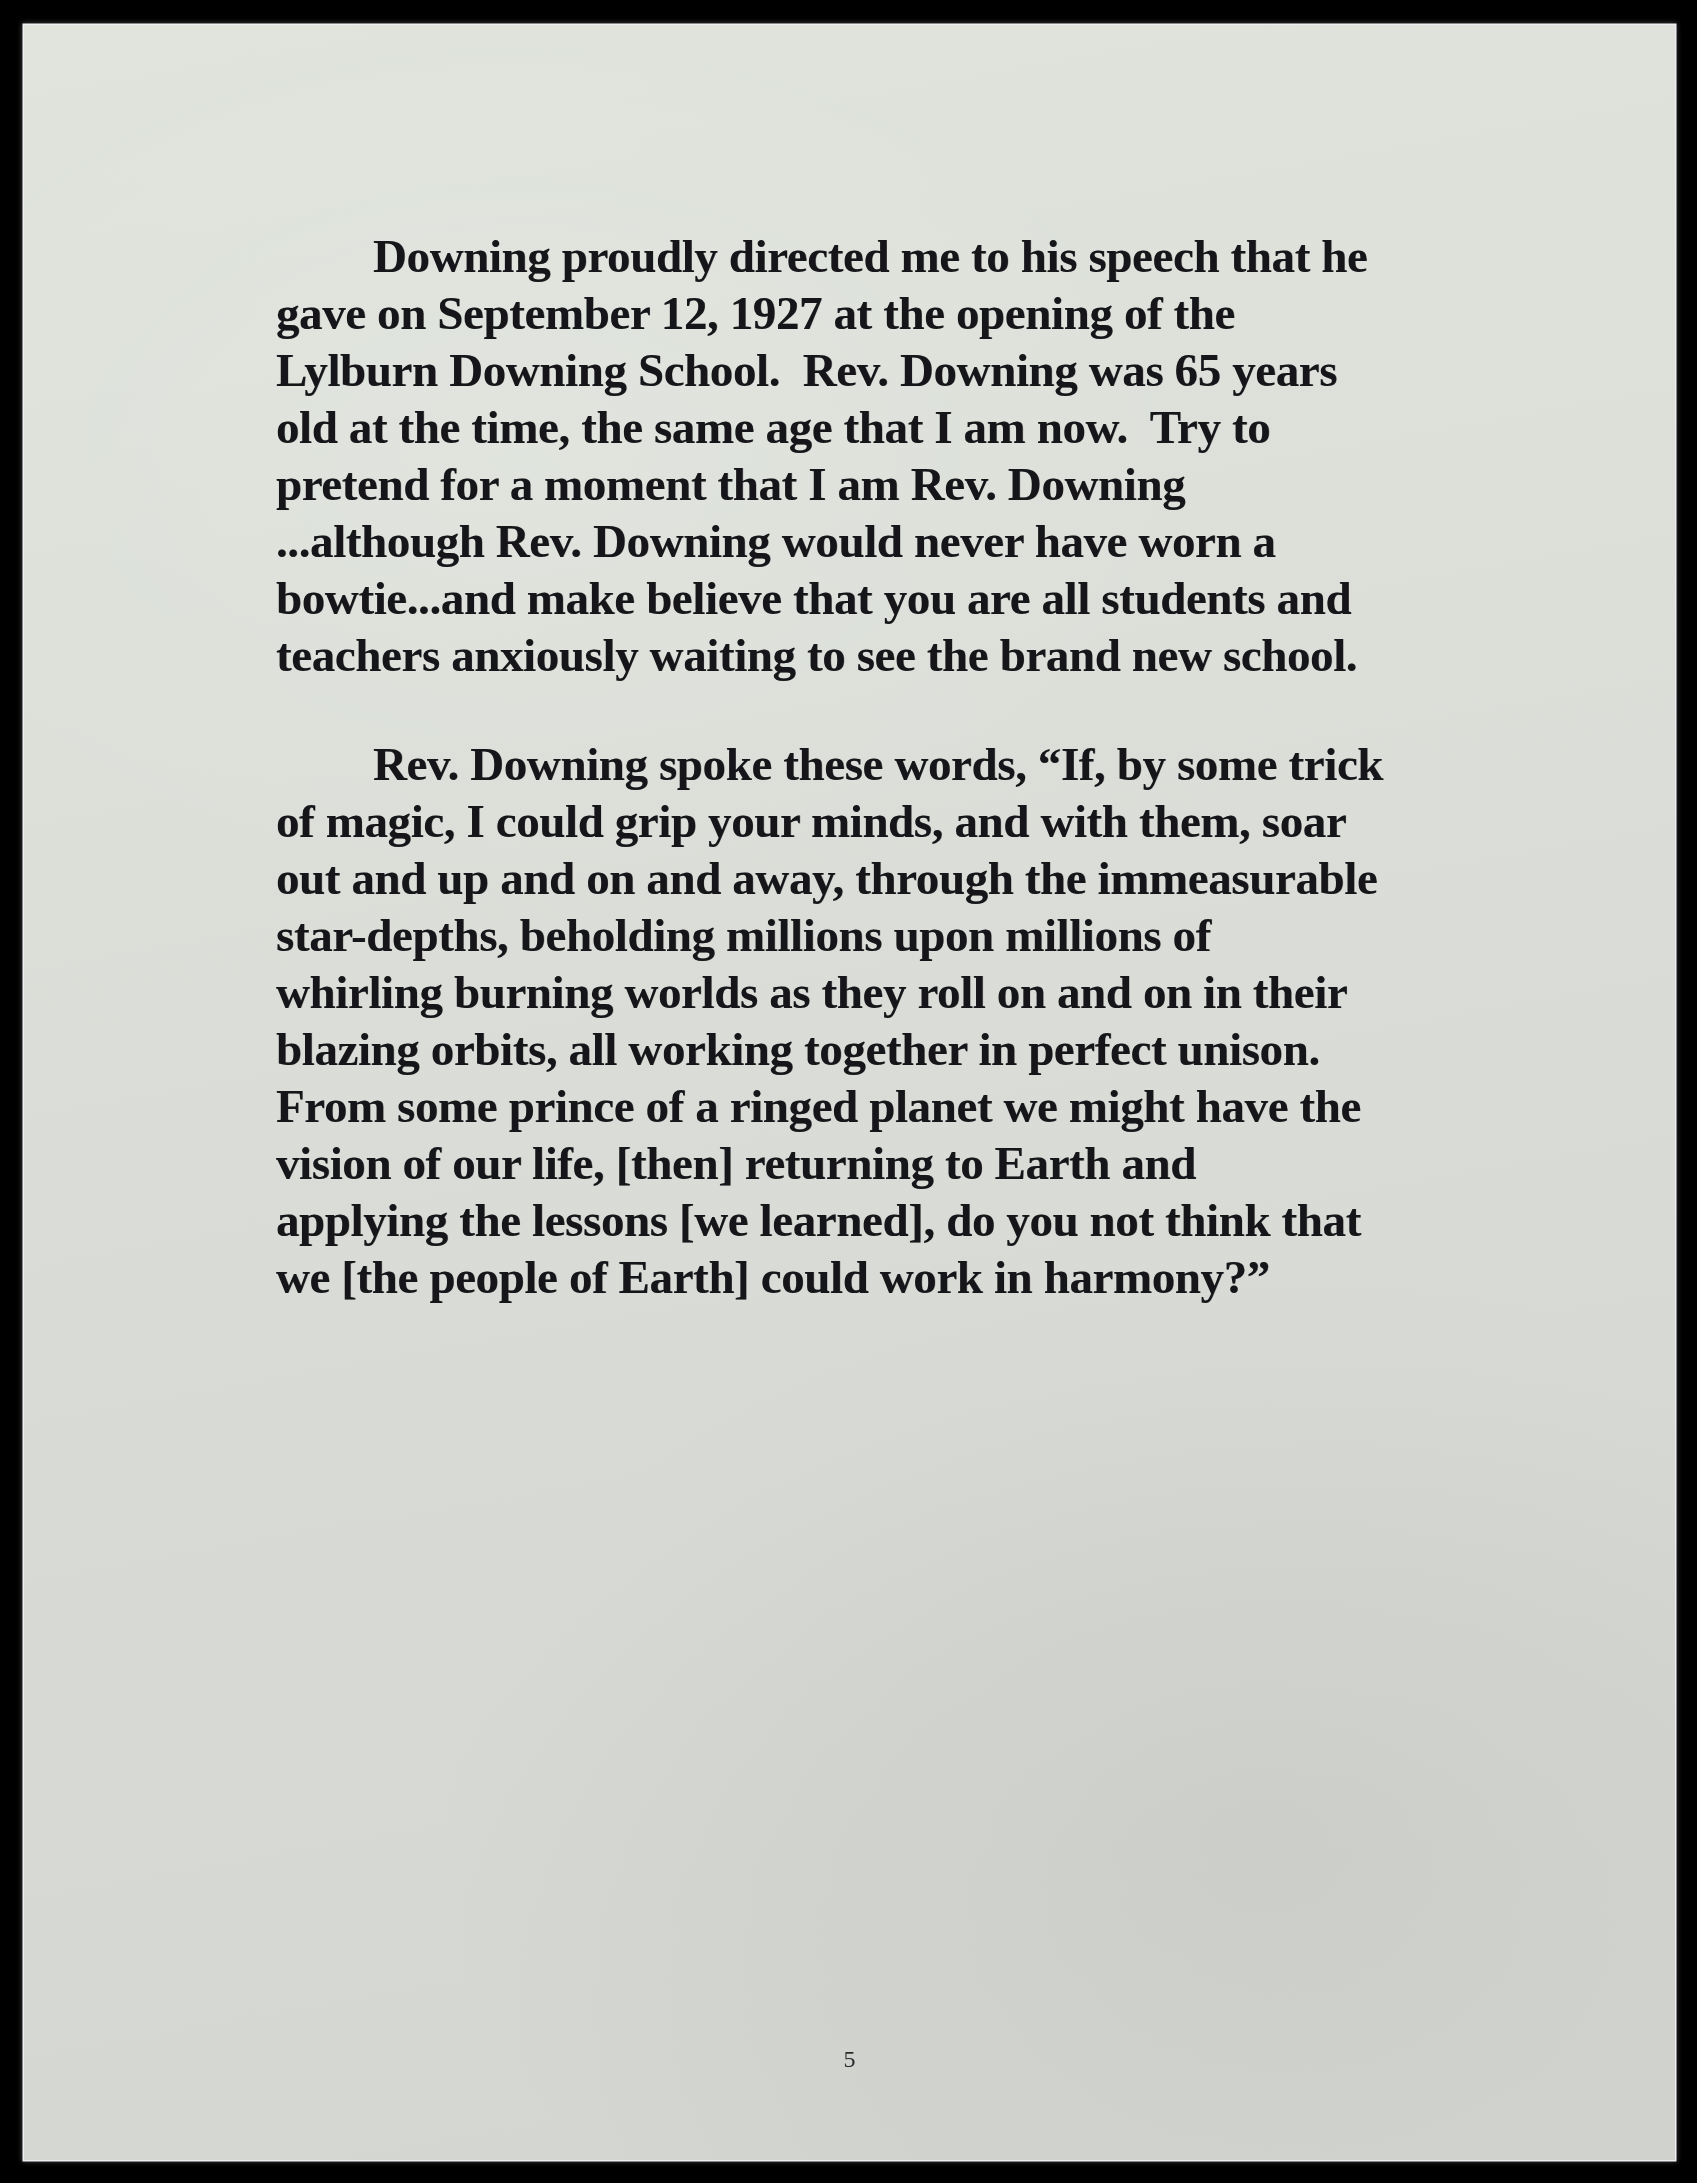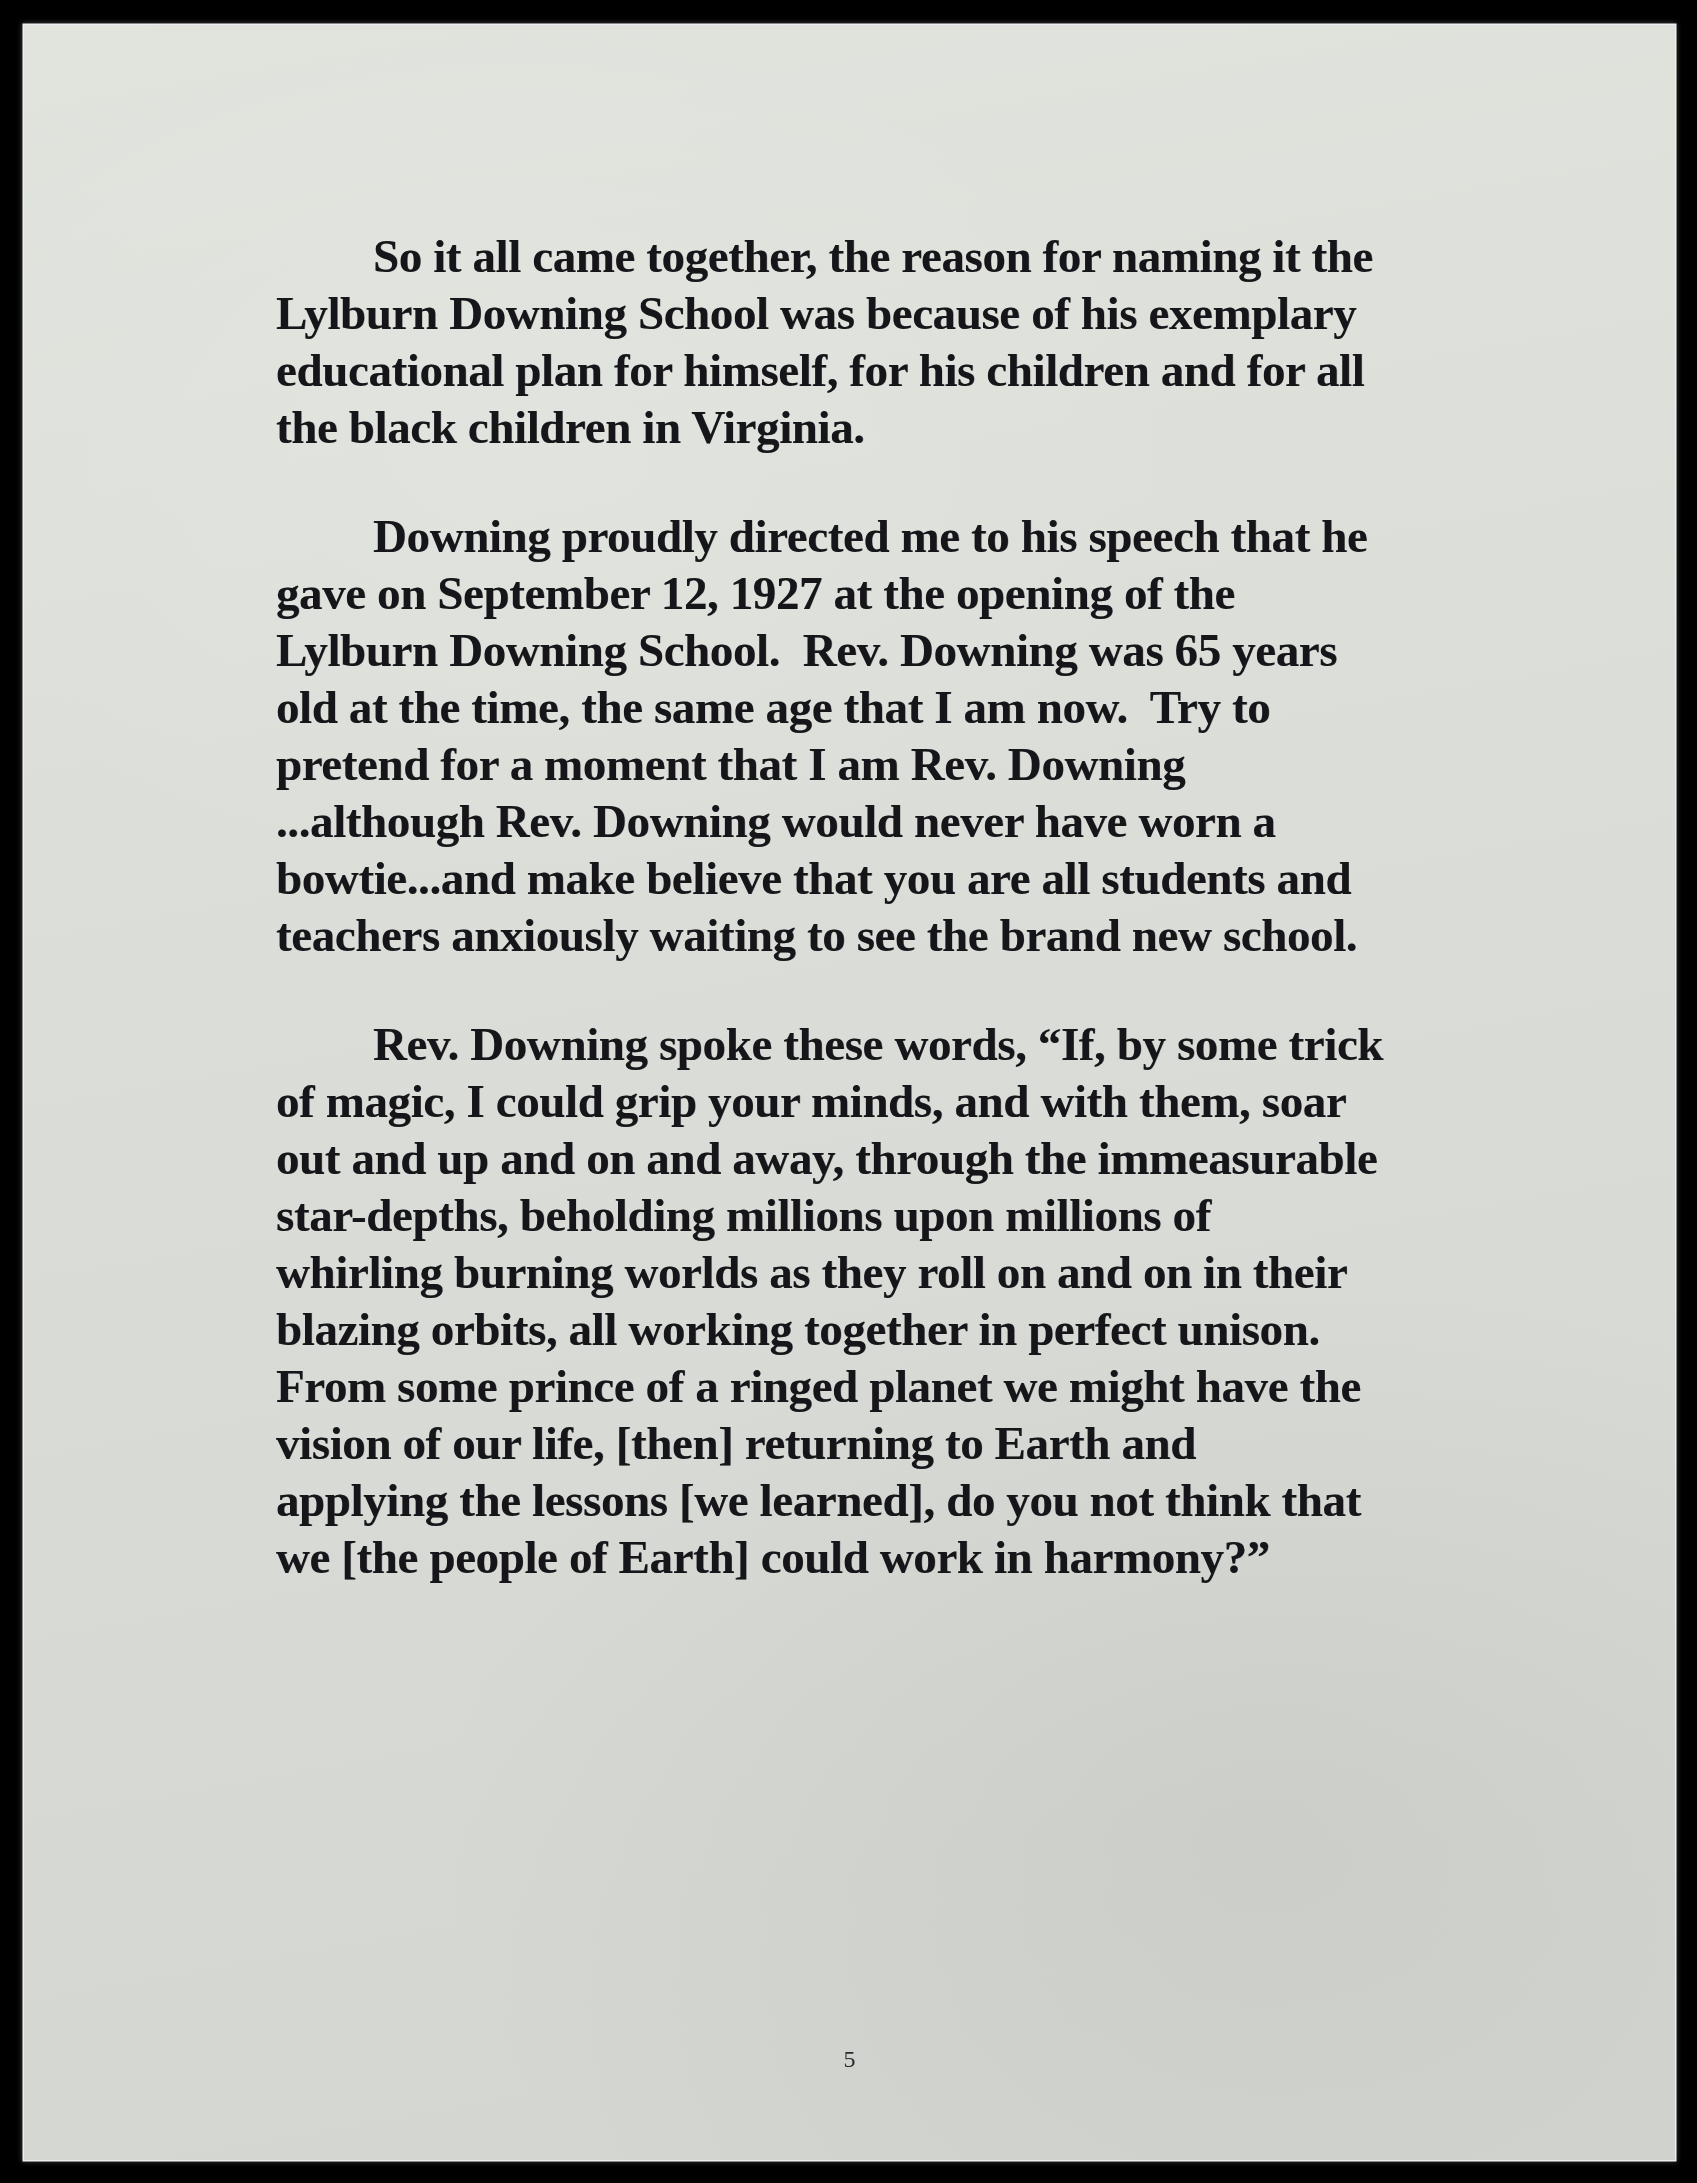--- a/index.html
+++ b/index.html
@@ -76,24 +76,20 @@
     opacity: 0.92;
     white-space: nowrap;
   }
 </style>
 </head>
 <body>
 
 <div class="canvas">
   <div class="paper">
     <div class="body-text">
-      <p class="para indent gap-md">So it all came together, the reason for naming it the
-Lylburn Downing School was because of his exemplary
-educational plan for himself, for his children and for all
-the black children in Virginia.</p>
       <p class="para indent gap-lg">Downing proudly directed me to his speech that he
 gave on September 12, 1927 at the opening of the
 Lylburn Downing School.  Rev. Downing was 65 years
 old at the time, the same age that I am now.  Try to
 pretend for a moment that I am Rev. Downing
 ...although Rev. Downing would never have worn a
 bowtie...and make believe that you are all students and
 teachers anxiously waiting to see the brand new school.</p>
       <p class="para indent">Rev. Downing spoke these words, “If, by some trick
 of magic, I could grip your minds, and with them, soar

